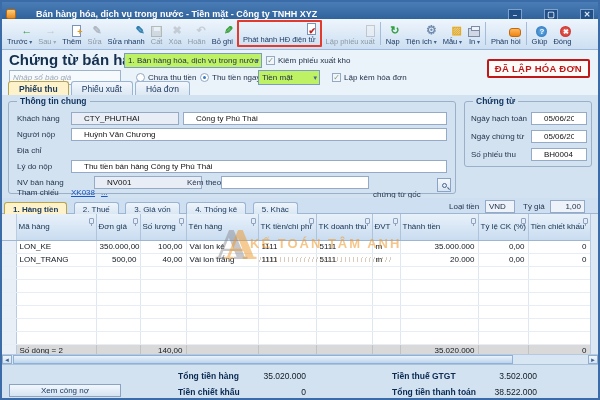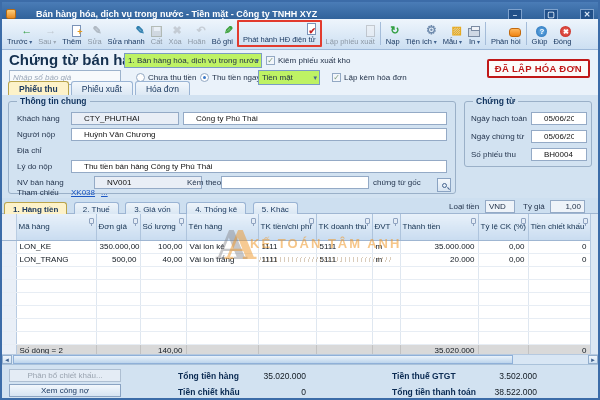--- a/index.html
+++ b/index.html
@@ -272,21 +272,21 @@
       <input class="finput" style="left: 174px; top: 10px; width: 264px;" value="Công ty Phú Thái">
       <span class="flabel" style="left:8px;top:28px">Người nộp</span>
       <input class="finput" style="left: 62px; top: 26px; width: 376px;" value="Huỳnh Văn Chương">
       <span class="flabel" style="left:8px;top:44px">Địa chỉ</span>
       <span class="flabel" style="left:8px;top:60px">Lý do nộp</span>
       <input class="finput" style="left: 62px; top: 58px; width: 376px;" value="Thu tiền bán hàng Công ty Phú Thái">
       <span class="flabel" style="left:8px;top:76px">NV bán hàng</span>
       <input class="finput gray" style="left: 62px; top: 74px; width: 108px; margin-left: 23px;" value="NV001">
       <span class="flabel" style="left:178px;top:76px">Kèm theo</span>
       <input class="finput" style="left: 212px; top: 74px; width: 148px;" value="">
-      <span class="flabel" style="left:364px;top:76px">chứng từ gốc</span>
+      <span class="flabel" style="left:364px;top:88px">chứng từ gốc</span>
       <span class="flabel" style="left:8px;top:84px;top:86px">Tham chiếu</span>
       <span class="link" style="left:62px;top:86px">XK038</span>
       <span class="link" style="left:92px;top:86px">...</span>
       <div class="sbtn" style="left:428px;top:76px">
         <span class="lens"></span>
       </div>
     </div>
     <div class="group g-right">
       <span class="legend">Chứng từ</span>
       <span class="flabel" style="left:6px;top:12px">Ngày hạch toán</span>
@@ -461,21 +461,20 @@
     <div class="vscroll"></div>
     <div class="hscroll">
       <div class="harrow">◄</div>
       <div class="hthumb"></div>
       <div class="hspace"></div>
       <div class="harrow">►</div>
     </div>
   </div>
 
   <div class="footer">
-    <div class="fbtn dis" style="left:7px;top:4px">Phân bổ chiết khấu...</div>
     <div class="fbtn" style="left:7px;top:19px">Xem công nợ</div>
     <span class="tot-label" style="left:176px;top:6px">Tổng tiền hàng</span>
     <span class="tot-value" style="left:224px;top:6px">35.020.000</span>
     <span class="tot-label" style="left:176px;top:22px">Tiền chiết khấu</span>
     <span class="tot-value" style="left:224px;top:22px">0</span>
     <span class="tot-label" style="left:390px;top:6px">Tiền thuế GTGT</span>
     <span class="tot-value" style="left:455px;top:6px">3.502.000</span>
     <span class="tot-label" style="left:390px;top:22px">Tổng tiền thanh toán</span>
     <span class="tot-value" style="left:455px;top:22px">38.522.000</span>
   </div>

